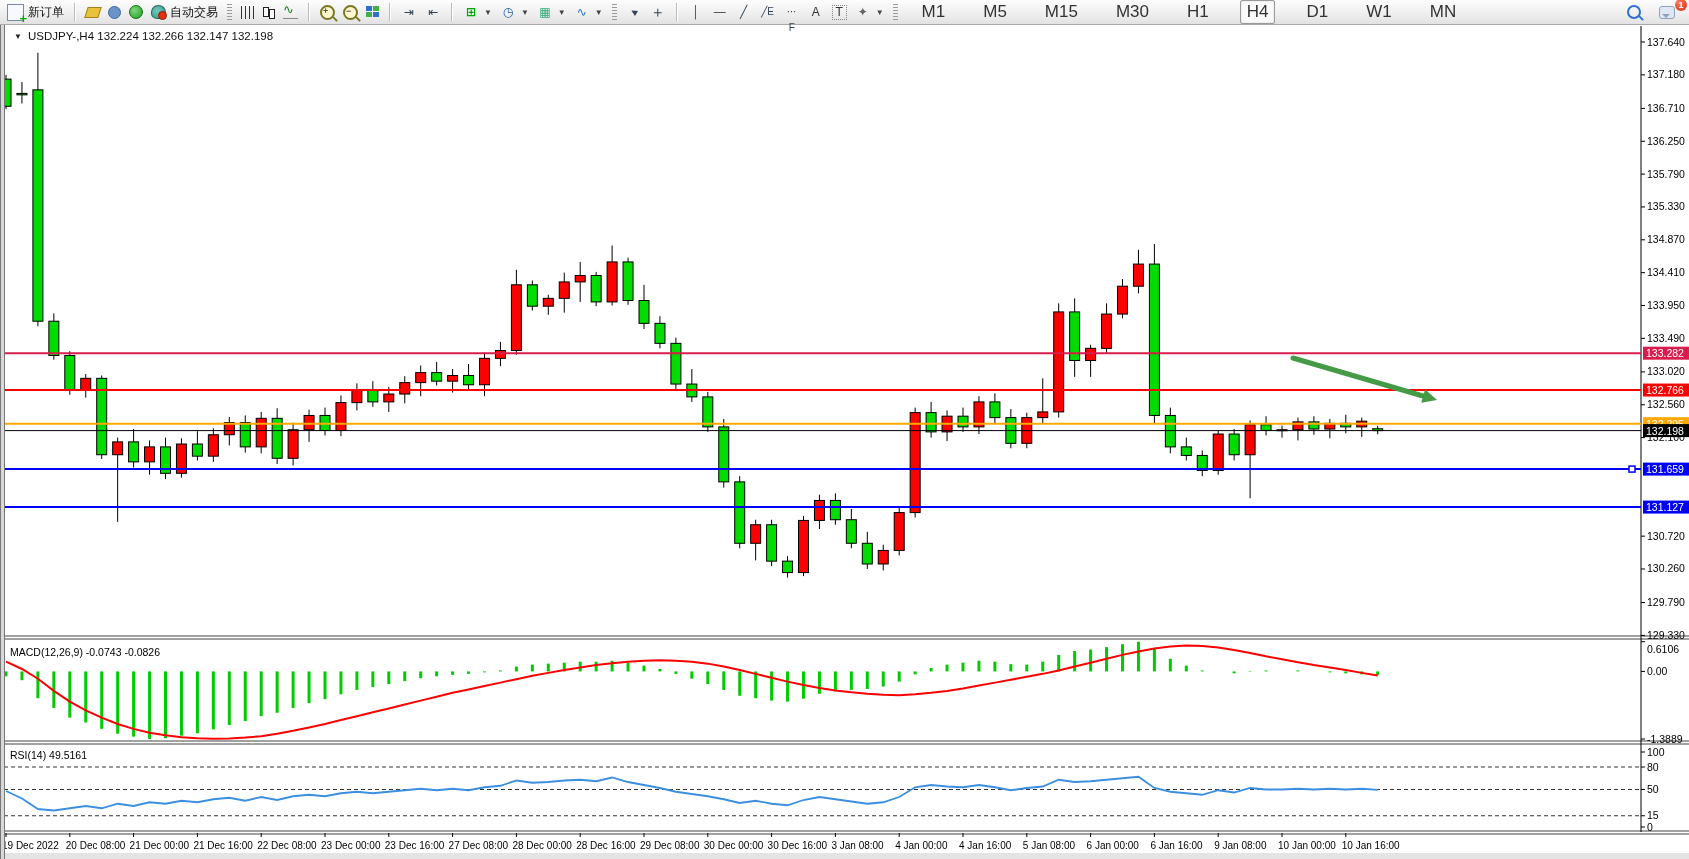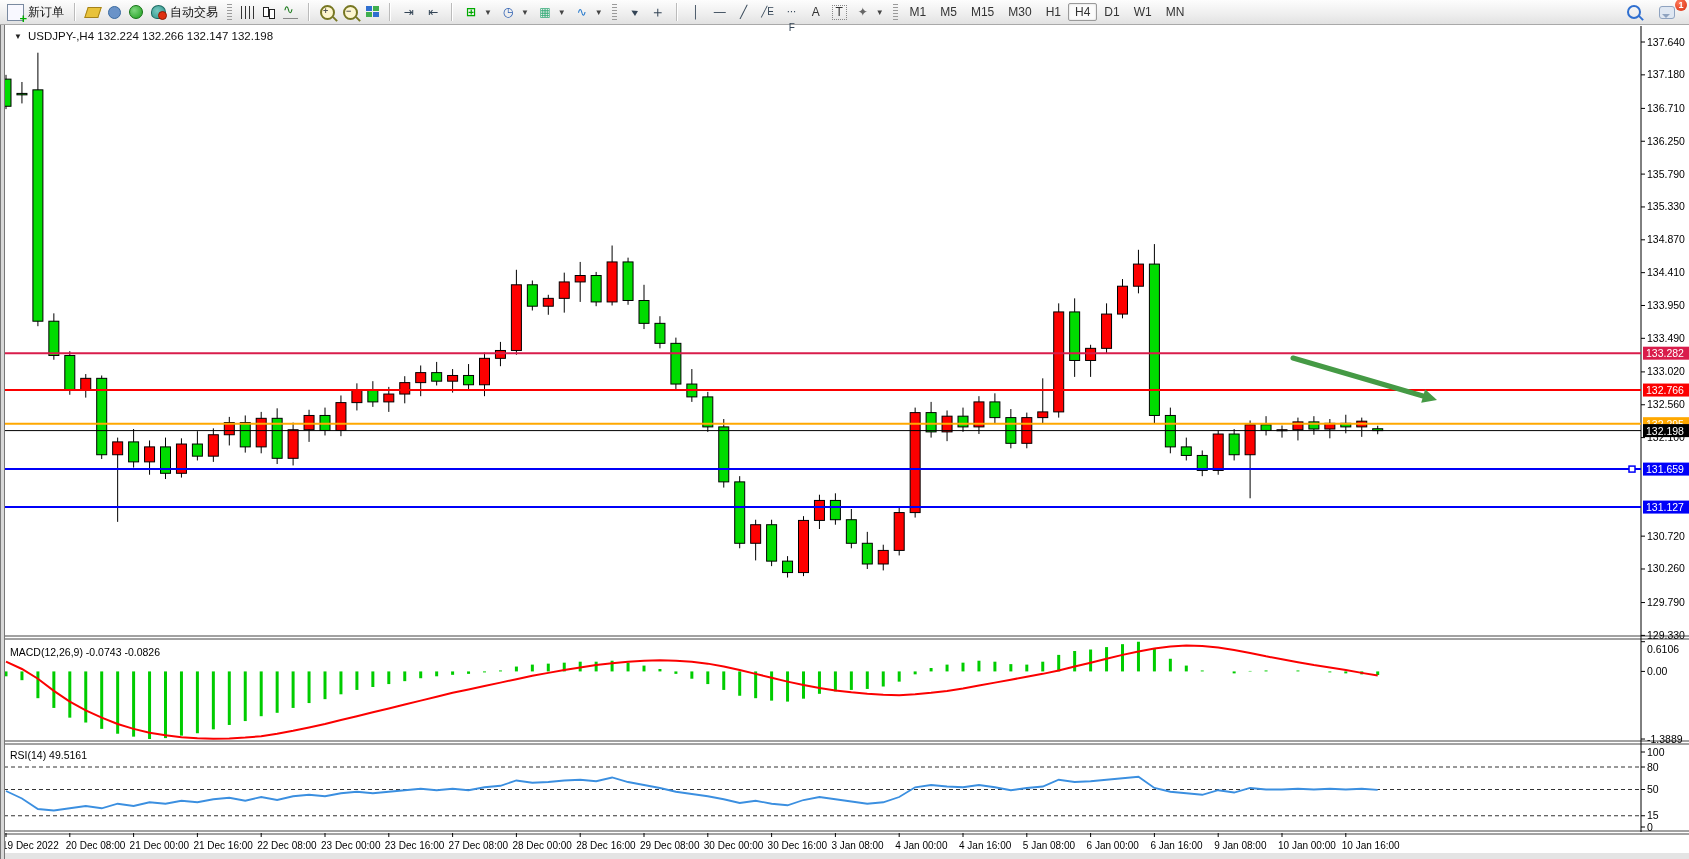--- a/index.html
+++ b/index.html
@@ -29,21 +29,21 @@
   .ico-line::after{content:"∿";position:absolute;left:0;top:-4px;color:#1a7a1a;font-size:13px;}
   .zoomglass{position:relative;width:11px;height:11px;border:2px solid #777722;border-radius:50%;background:#fdf6cf;}
   .zoomglass::after{content:"";position:absolute;width:6px;height:2px;background:#777722;transform:rotate(45deg);right:-5px;bottom:-2px;}
   .zoomglass b{position:absolute;left:1px;top:-1px;font-size:9px;color:#555;}
   .ico-tiles{width:13px;height:12px;background:
     linear-gradient(#2f6fd0,#2f6fd0) 0 0/6px 5px no-repeat,
     linear-gradient(#3fae4e,#3fae4e) 7px 0/6px 5px no-repeat,
     linear-gradient(#3fae4e,#3fae4e) 0 6px/6px 5px no-repeat,
     linear-gradient(#2f6fd0,#2f6fd0) 7px 6px/6px 5px no-repeat;}
   .caret{font-size:8px;color:#444;margin-left:1px;}
-  .tf-btn{padding:1px 6px;margin:0 0;font-size:12px;color:#333;border:1px solid transparent;border-radius:2px;}
+  .tf-btn{padding:1px 6px;margin:0 12px;font-size:17px;color:#333;border:1px solid transparent;border-radius:2px;}
   .tf-btn.active{background:#fbfbfb;border:1px solid #9a9a9a;box-shadow:inset 0 0 2px #ccc;text-align:right;}
   .tb-right{margin-left:auto;display:flex;align-items:center;padding-right:10px;gap:10px;}
   .ico-search{position:relative;width:10px;height:10px;border:2px solid #2f6fd0;border-radius:50%;}
   .ico-search::after{content:"";position:absolute;width:6px;height:2px;background:#2f6fd0;transform:rotate(45deg);right:-5px;bottom:-2px;}
   .ico-chat{position:relative;width:14px;height:11px;background:#dfe7f2;border:1px solid #8fa3c0;border-radius:3px;}
   .ico-chat::before{content:"";position:absolute;left:2px;bottom:-4px;border:4px solid transparent;border-top-color:#8fa3c0;}
   .badge{position:absolute;top:-6px;right:-8px;min-width:12px;height:12px;border-radius:50%;
     background:radial-gradient(circle at 35% 30%,#ff7a5c,#d62c0c);color:#fff;font-size:9px;line-height:12px;text-align:center;font-weight:bold;}
   .cnlabel{font-size:12px;color:#111;}
   

